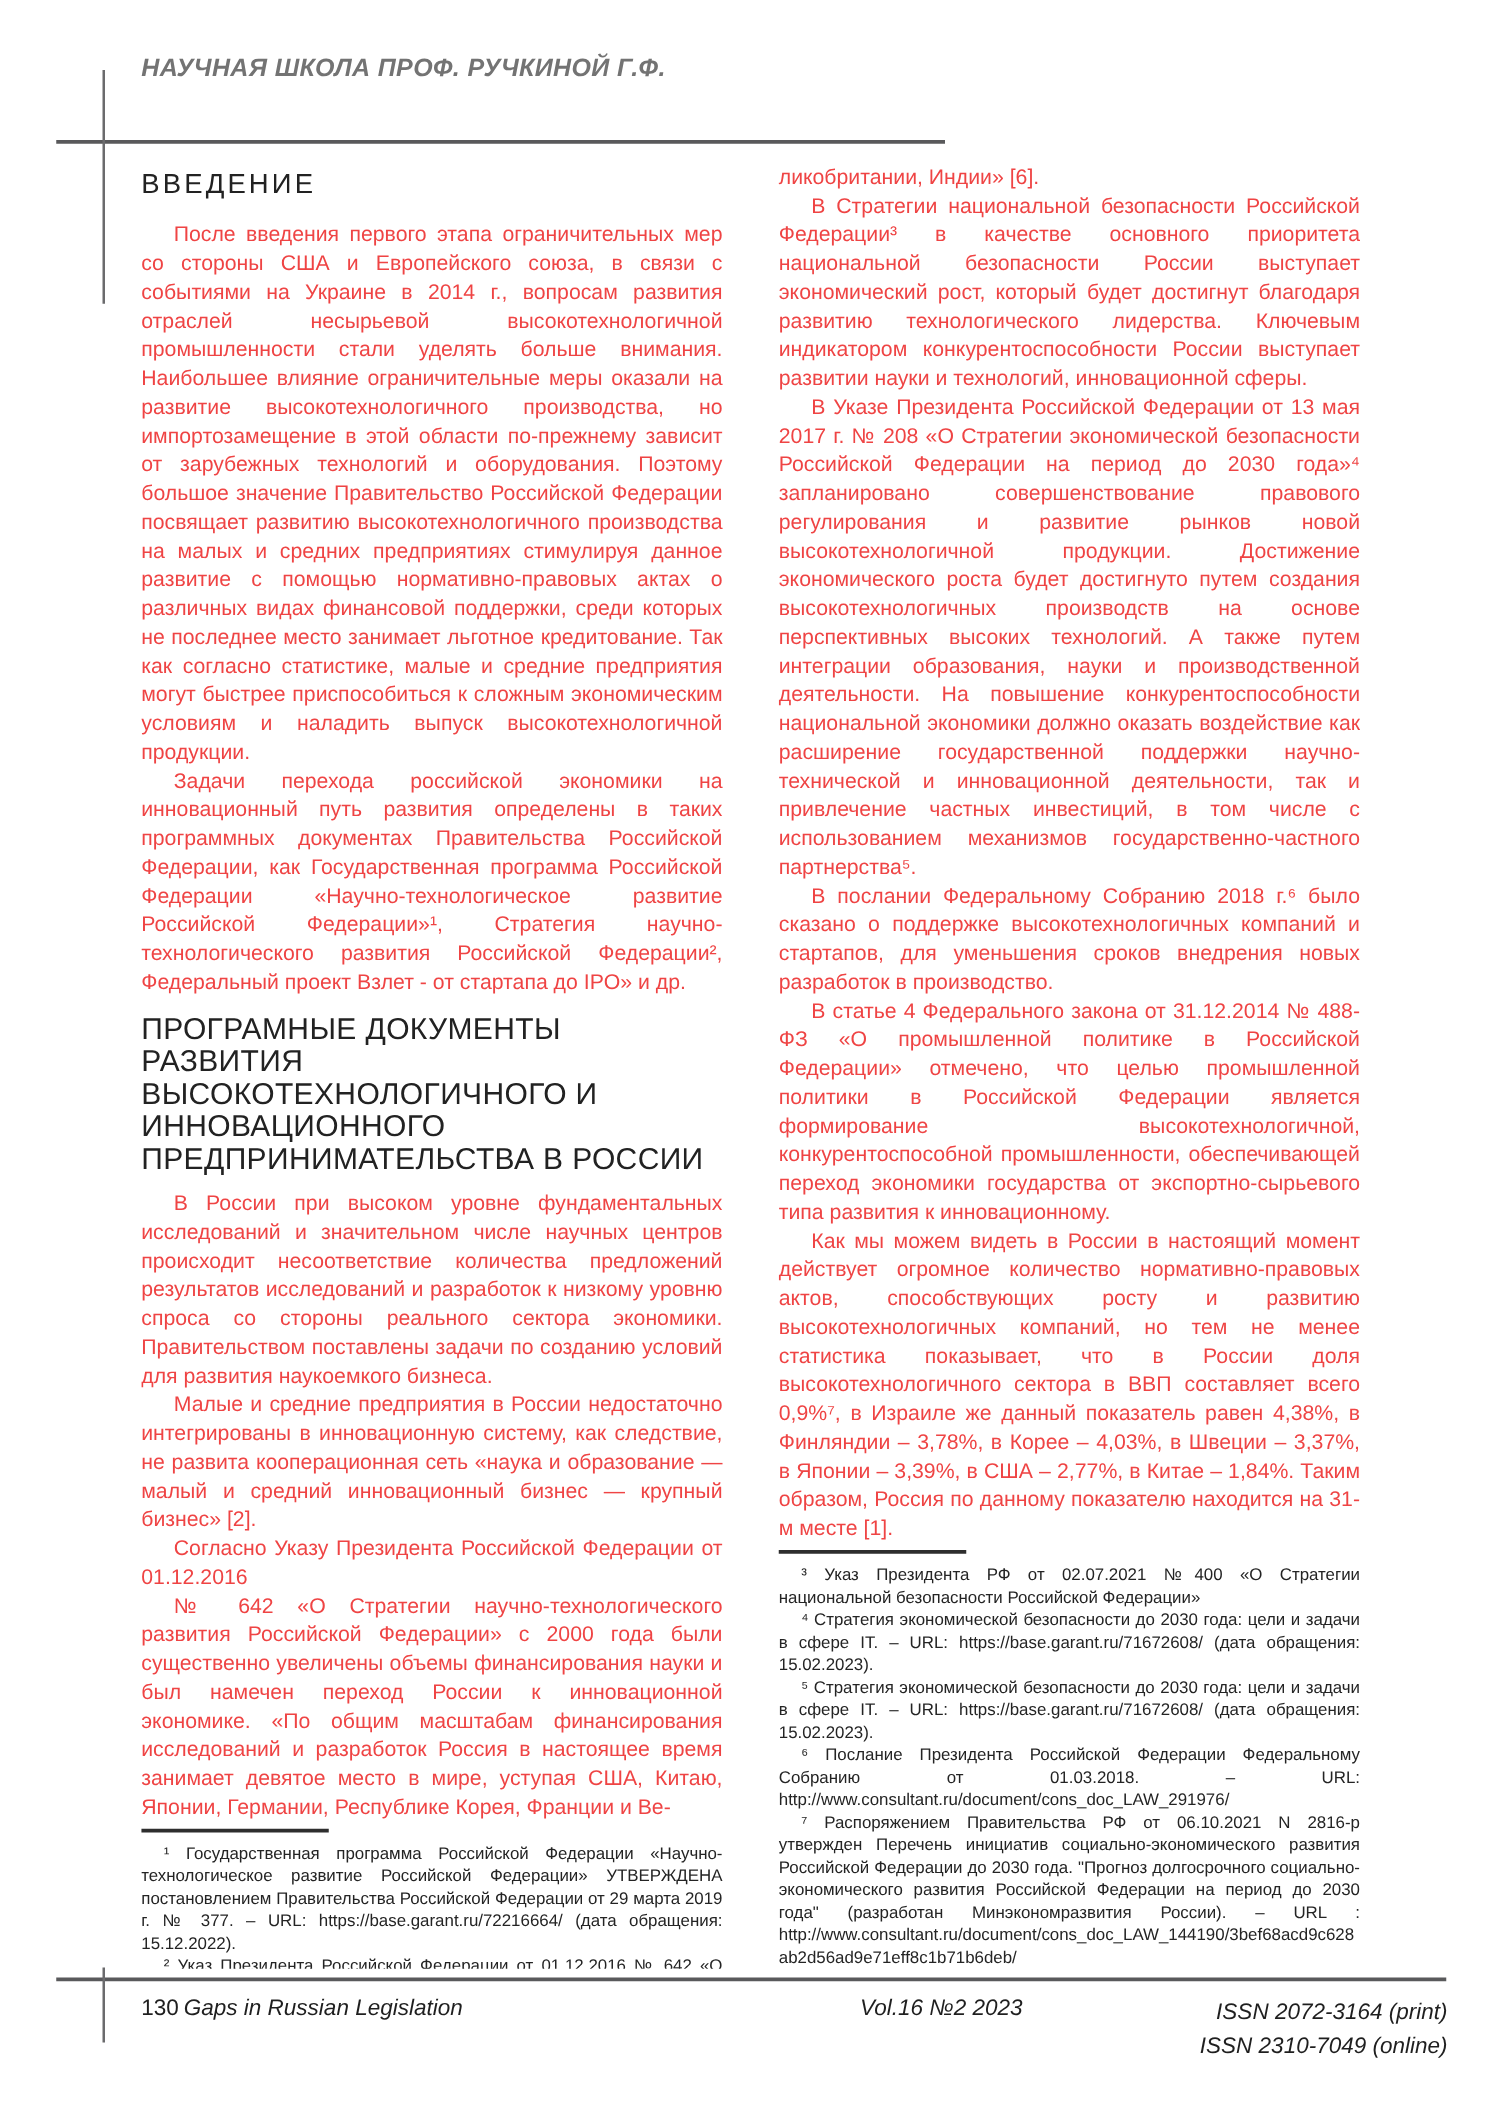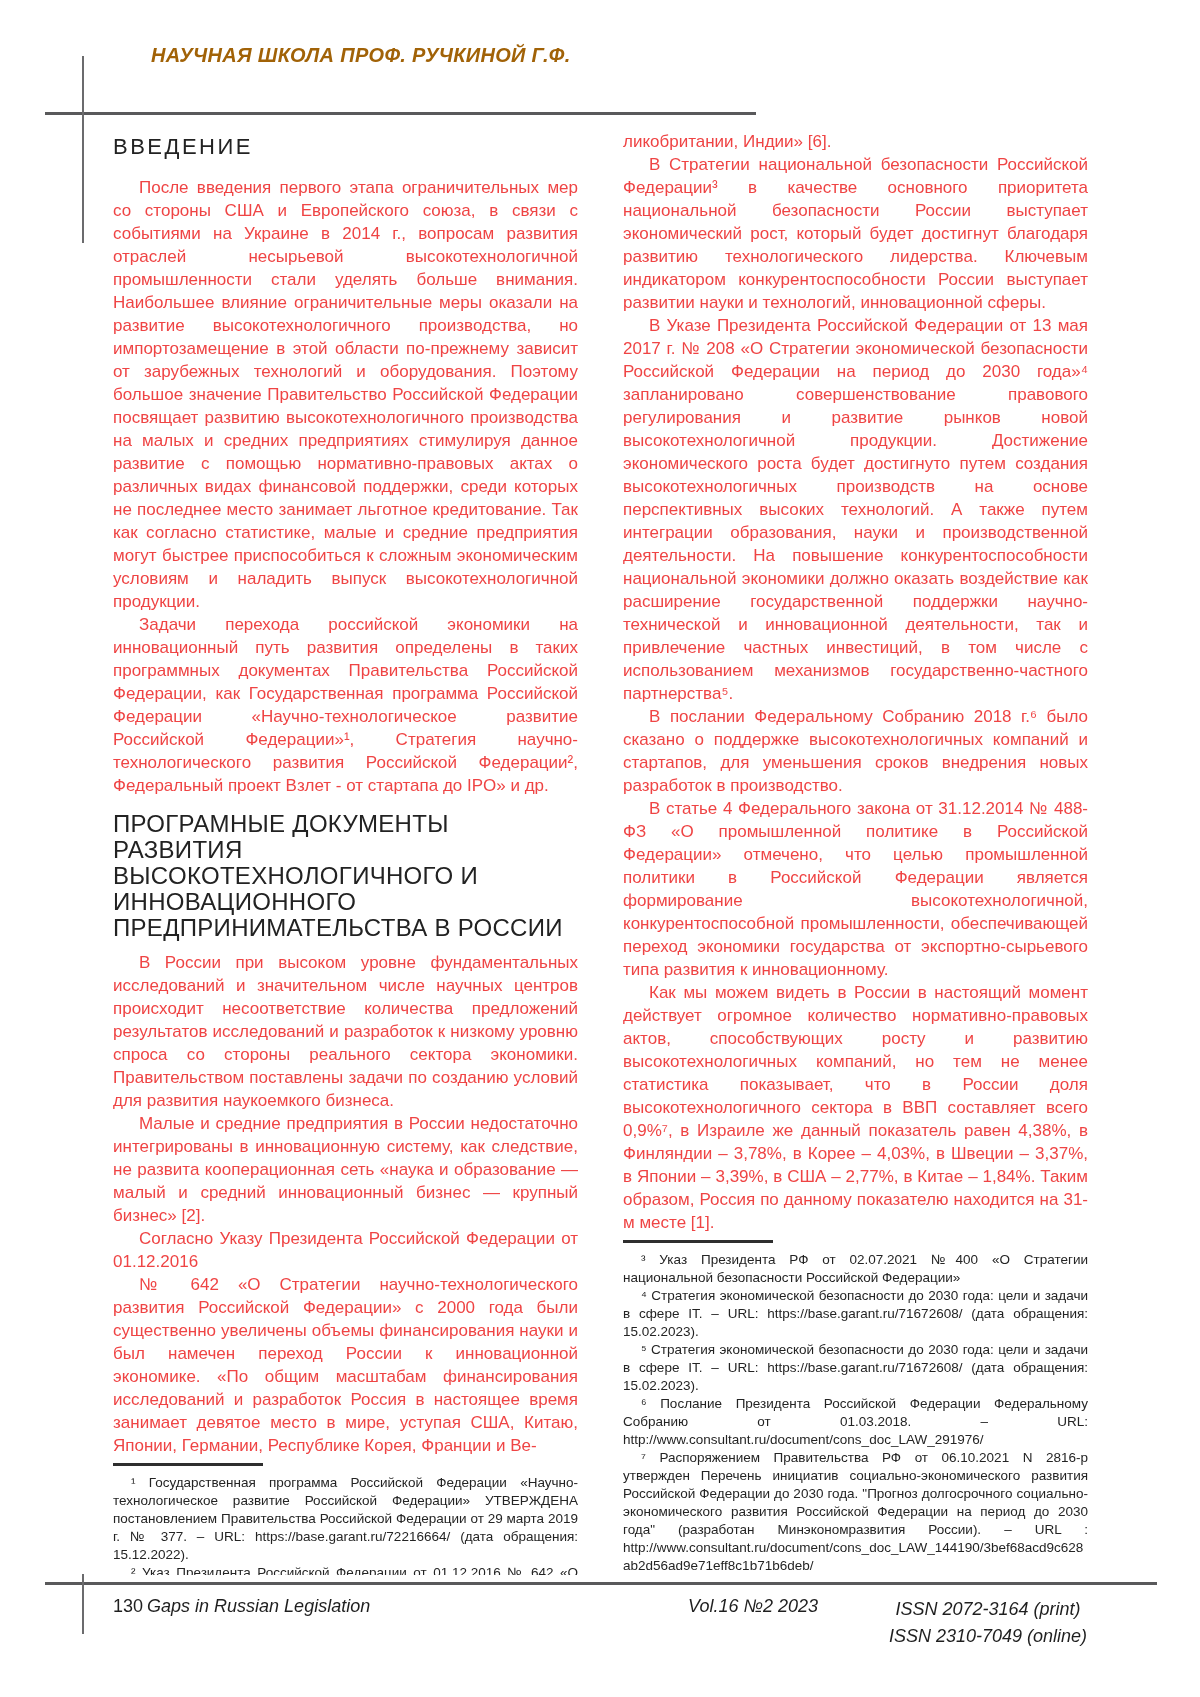--- a/index.html
+++ b/index.html
@@ -7,21 +7,21 @@
     position:relative;
     width:1200px;height:1697px;
     background:#ffffff;
     font-family:"Liberation Sans","DejaVu Sans",sans-serif;
     color:#242424;
     overflow:hidden;
   }
   .header-title{
     position:absolute;left:113px;top:44px;width:700px;
     font-size:20px;font-weight:bold;font-style:italic;
-    letter-spacing:0.3px;color:#a16207;margin-left:38px;
+    letter-spacing:0.3px;color:#737373;
   }
   .rule{position:absolute;background:#59595b;}
   .rule-h-header{left:45px;top:112px;width:711px;height:3px;}
   .rule-v-top{left:82px;top:56px;width:2px;height:187px;background:#6b6b6d;}
   .rule-h-footer{left:45px;top:1582px;width:1112px;height:3px;}
   .rule-v-footer{left:82px;top:1574px;width:2px;height:60px;background:#6b6b6d;}
 
   .columns{
     position:absolute;left:113px;top:130px;width:975px;height:1445px;
     display:flex;gap:45px;overflow:hidden;
@@ -48,21 +48,21 @@
   .footnotes p{
     margin:0;font-size:13.5px;line-height:18px;text-align:justify;
     text-indent:18px;color:#242424;overflow-wrap:anywhere;hyphens:auto;
   }
   .footer{
     position:absolute;left:113px;top:1596px;width:1045px;
     display:flex;align-items:flex-start;font-size:18px;color:#1f1f1f;
   }
   .f-left{display:flex;gap:4px;width:340px;align-items:baseline;text-align:right;}
   .f-center{flex:1;text-align:right;font-style:italic;}
-  .f-right{width:340px;text-align:center;font-style:italic;line-height:27px;}
+  .f-right{width:340px;text-align:right;font-style:italic;line-height:27px;}
   .journal-name{font-style:italic;}
   .page-number{font-style:normal;}
 </style>
 </head>
 <body>
 
 <div class="page">
 
   <div class="header-title">НАУЧНАЯ ШКОЛА ПРОФ. РУЧКИНОЙ Г.Ф.</div>
   <div class="rule rule-h-header"></div>

